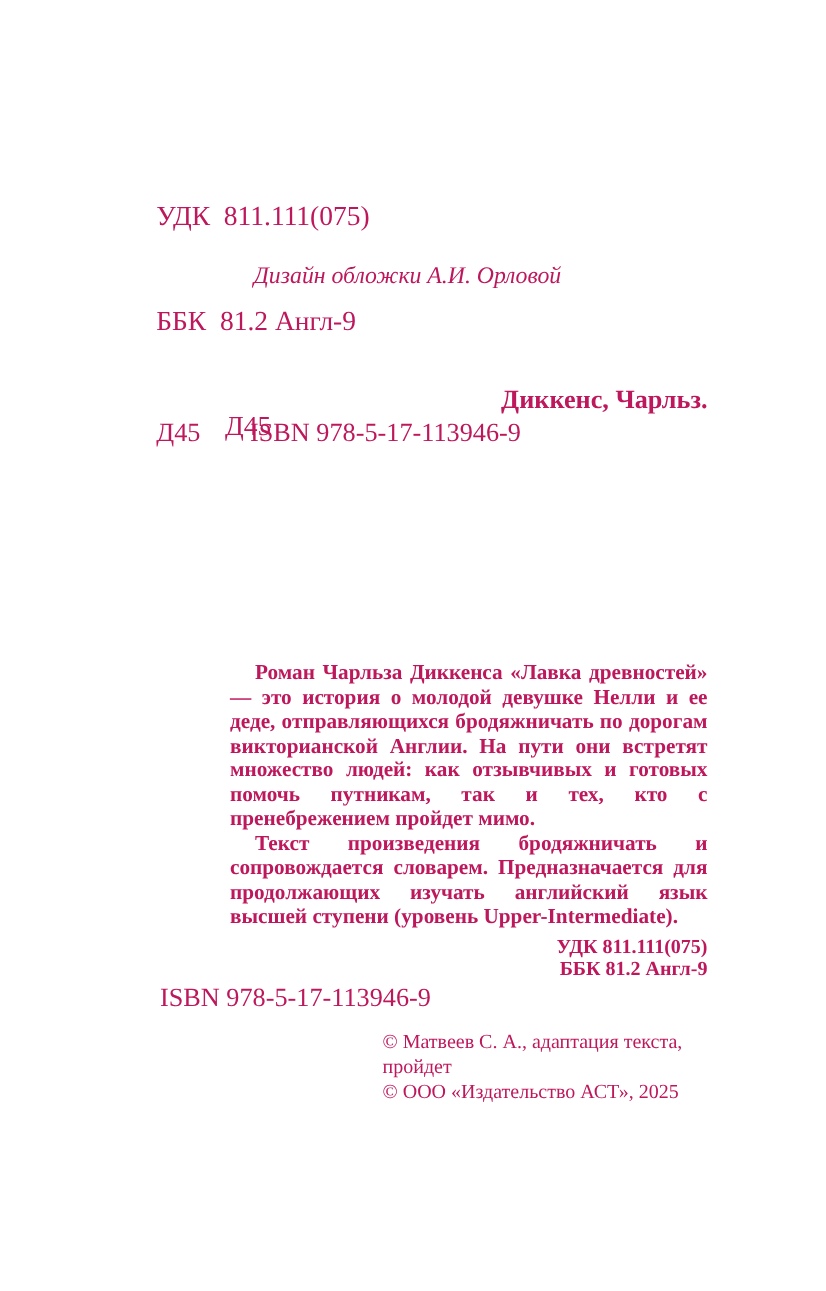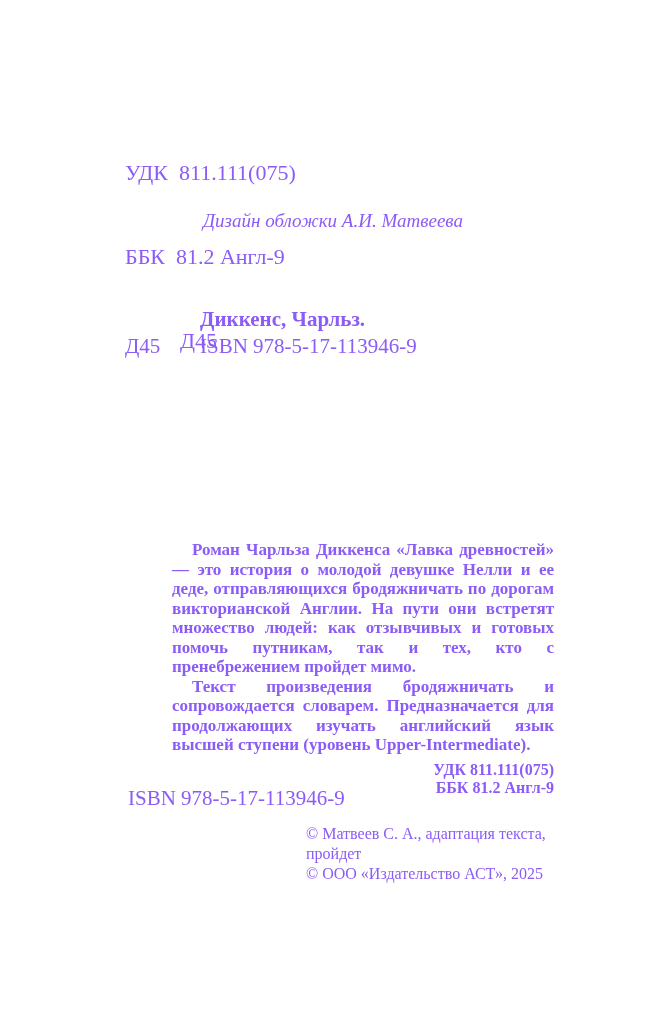--- a/index.html
+++ b/index.html
@@ -6,21 +6,21 @@
     margin: 0;
     padding: 0;
     background: #ffffff;
   }
   .page {
     position: relative;
     width: 661px;
     height: 1033px;
     background: #ffffff;
     font-family: "Liberation Serif", "DejaVu Serif", serif;
-    color: #8b5cf6;
+    color: #be185d;
     overflow: hidden;
   }
   
   .class-block {
     position: absolute;
     top: 103px;
     left: 125px;
     font-size: 22px;
     line-height: 28px;
     white-space: pre;
@@ -41,20 +41,21 @@
     position: absolute;
     top: 306px;
     left: 184px;
     width: 382px;
     font-size: 21px;
     line-height: 27px;
   }
   .catalog-author {
     font-weight: bold;
     text-indent: 16px;
+    text-align: right;
   }
   .catalog-body {
     position: relative;
   }
   .catalog-code {
     position: absolute;
     left: -59px;
     top: 0;
   }
   .catalog-desc {
@@ -62,26 +63,25 @@
     text-align: justify;
     text-indent: 16px;
   }
   .catalog-isbn {
     text-indent: 16px;
   }
   
   .annotation {
     position: absolute;
     top: 528px;
-    left: 172px;
+    left: 184px;
     width: 382px;
     font-size: 17px;
     font-weight: bold;
     line-height: 19.5px;
-    margin-top: 12px;
   }
   .annotation p {
     margin: 0;
     text-align: justify;
     text-indent: 20px;
   }
   .annotation-refs {
     margin-top: 6px;
     text-align: right;
     font-size: 16px;
@@ -111,21 +111,21 @@
 <body>
 
 <div class="page">
 
   <div class="class-block">
     <div>УДК  811.111(075)</div>
     <div>ББК  81.2 Англ-9</div>
     <div class="code-line">Д45</div>
   </div>
 
-  <div class="designer">Дизайн обложки А.И. Матвеева</div>
+  <div class="designer">Дизайн обложки А.И. Орловой</div>
 
   <div class="catalog">
     <div class="catalog-author">Диккенс, Чарльз.</div>
     <div class="catalog-body">
       <span class="catalog-code">Д45</span>
       <div class="catalog-isbn">ISBN 978-5-17-113946-9</div>
     </div>
   </div>
 
   <div class="annotation">

